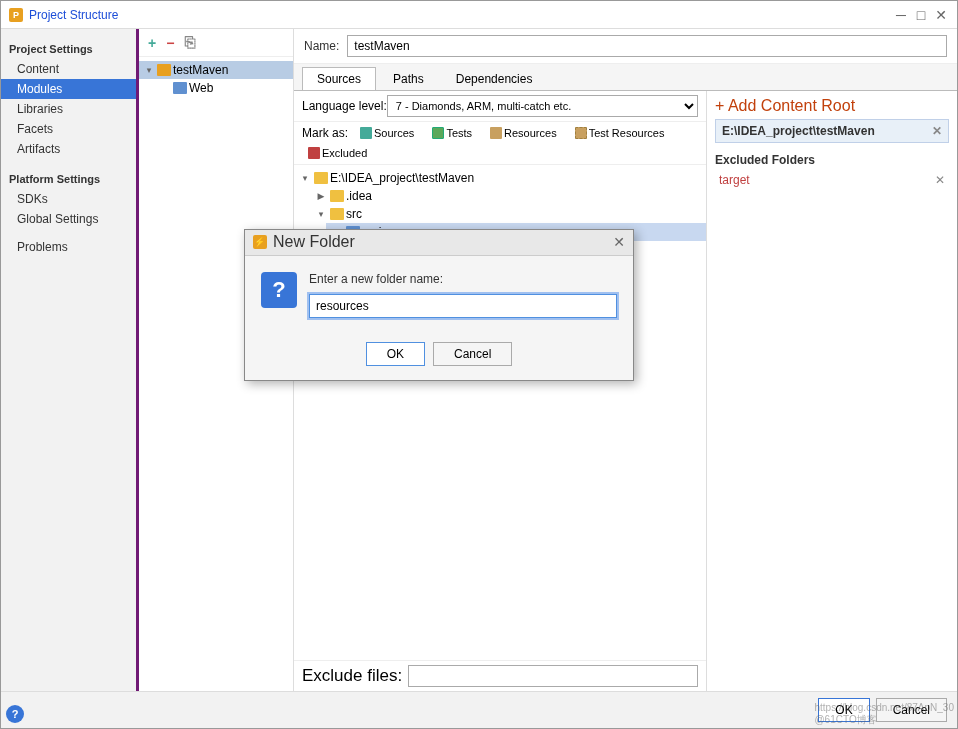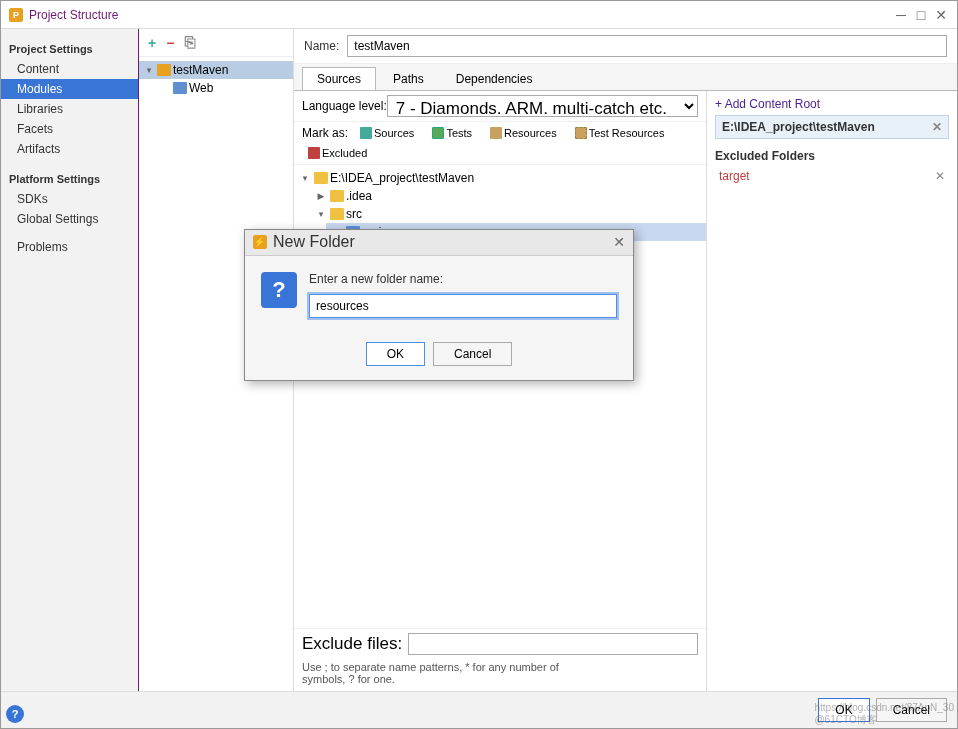--- a/index.html
+++ b/index.html
@@ -3,28 +3,28 @@
   <meta charset="utf-8">
   <style>
     * { box-sizing: border-box; margin: 0; padding: 0; }
     body { font-family: 'Segoe UI', Arial, sans-serif; font-size: 12px; background: #c0c0c0; width: 958px; height: 729px; overflow: hidden; }
 
     .window { width: 958px; height: 729px; background: #f2f2f2; display: flex; flex-direction: column; border: 1px solid #999; }
 
     .title-bar { background: #fff; display: flex; align-items: center; padding: 4px 8px; border-bottom: 1px solid #ddd; justify-content: space-between; height: 28px; }
     .title-bar-left { display: flex; align-items: center; gap: 6px; }
     .title-bar-icon { width: 14px; height: 14px; background: #e8a020; border-radius: 2px; display: flex; align-items: center; justify-content: center; color: white; font-size: 9px; font-weight: bold; }
-    .title-bar-text { font-size: 12px; color: #701a75; }
+    .title-bar-text { font-size: 12px; color: #1d4ed8; }
     .title-bar-controls { display: flex; gap: 4px; }
     .title-btn { width: 16px; height: 16px; border: none; background: transparent; cursor: pointer; font-size: 14px; color: #666; display: flex; align-items: center; justify-content: center; }
 
     .main-content { display: flex; flex: 1; overflow: hidden; }
 
     
-    .sidebar { width: 138px; background: #f2f2f2; border-right: 1px solid #701a75; display: flex; flex-direction: column; padding: 8px 0; }
+    .sidebar { width: 138px; background: #f2f2f2; border-right: 3px solid #701a75; display: flex; flex-direction: column; padding: 8px 0; }
     .sidebar-section-label { font-size: 11px; font-weight: bold; color: #333; padding: 6px 8px 4px 8px; }
     .sidebar-item { padding: 3px 8px 3px 16px; cursor: pointer; font-size: 12px; color: #333; }
     .sidebar-item.active { background: #3875d7; color: white; }
     .sidebar-spacer { height: 8px; }
 
     
     .tree-panel { width: 155px; background: #fff; border-right: 1px solid #ddd; display: flex; flex-direction: column; }
     .tree-toolbar { display: flex; align-items: center; padding: 4px 6px; border-bottom: 1px solid #eee; gap: 4px; }
     .tree-btn { border: none; background: transparent; cursor: pointer; font-size: 14px; font-weight: bold; padding: 1px 3px; }
     .tree-btn.add { color: #4a9; }
@@ -49,21 +49,21 @@
     .tab-bar { display: flex; border-bottom: 1px solid #bbb; padding: 0 8px; background: #f5f5f5; }
     .tab { padding: 4px 14px; font-size: 12px; cursor: pointer; border: 1px solid transparent; border-bottom: none; margin-right: 2px; margin-top: 3px; }
     .tab.active { background: #fff; border-color: #bbb; border-bottom-color: #fff; z-index: 1; }
 
     
     .sources-content { flex: 1; display: flex; overflow: hidden; }
     .sources-left { flex: 1; display: flex; flex-direction: column; border-right: 1px solid #ddd; }
 
     .lang-row { display: flex; align-items: center; padding: 4px 8px; border-bottom: 1px solid #eee; }
     .lang-label { font-size: 12px; }
-    .lang-select { border: 1px solid #aaa; padding: 2px 4px; font-size: 17px; height: 22px; flex: 1; cursor: pointer; background: white; }
+    .lang-select { border: 1px solid #aaa; padding: 2px 4px; font-size: 11px; height: 22px; flex: 1; cursor: pointer; background: white; }
 
     .mark-as-row { display: flex; align-items: center; padding: 4px 8px; gap: 6px; border-bottom: 1px solid #eee; flex-wrap: wrap; }
     .mark-label { font-size: 12px; }
     .mark-btn { display: flex; align-items: center; gap: 2px; padding: 1px 6px; font-size: 11px; cursor: pointer; border: none; background: transparent; }
     .mark-icon { width: 12px; height: 12px; border-radius: 1px; }
     .mark-icon.sources { background: #4a9; }
     .mark-icon.tests { background: #4a9; border: 1px solid #2a7; }
     .mark-icon.resources { background: #c8a060; }
     .mark-icon.test-resources { background: #c8a060; border: 1px dashed #a08040; }
     .mark-icon.excluded { background: #c04040; }
@@ -79,21 +79,21 @@
     .ftree-indent2 { margin-left: 32px; }
     .ftree-indent3 { margin-left: 48px; }
 
     .exclude-row { display: flex; align-items: center; padding: 4px 8px; gap: 6px; border-top: 1px solid #eee; }
     .exclude-label { font-size: 17px; white-space: nowrap; }
     .exclude-input { flex: 1; border: 1px solid #aaa; height: 22px; padding: 2px 4px; font-size: 12px; }
     .exclude-hint { font-size: 11px; color: #555; padding: 2px 8px 6px 8px; }
 
     
     .sources-right { width: 250px; display: flex; flex-direction: column; padding: 6px 8px; gap: 4px; }
-    .add-content-root { font-size: 12px; color: #4c1d95; cursor: pointer; display: flex; align-items: center; gap: 3px; }
+    .add-content-root { font-size: 16px; color: #c2410c; cursor: pointer; display: flex; align-items: center; gap: 3px; }
     .content-root-path { font-size: 12px; font-weight: bold; color: #333; padding: 4px 6px; background: #e8f0f8; border: 1px solid #c0d0e8; }
     .close-x { float: right; color: #888; cursor: pointer; font-size: 12px; }
     .excluded-label { font-size: 12px; font-weight: bold; color: #333; margin-top: 6px; }
     .excluded-item { font-size: 12px; color: #c04040; display: flex; justify-content: space-between; align-items: center; padding: 2px 4px; }
 
     
     .bottom-bar { display: flex; justify-content: flex-end; align-items: center; padding: 6px 10px; border-top: 1px solid #ddd; gap: 6px; background: #f2f2f2; }
     .btn { padding: 4px 16px; font-size: 12px; cursor: pointer; border: 1px solid #aaa; background: #f5f5f5; }
     .btn.primary { background: #fff; border-color: #3875d7; }
 
@@ -245,21 +245,20 @@
               <div class="ftree-folder"></div>
               <span class="ftree-label">webapp</span>
             </div>
           </div>
 
           <div>
             <div class="exclude-row">
               <span class="exclude-label">Exclude files:</span>
               <input class="exclude-input" type="text" style="">
             </div>
-            <div class="exclude-hint">Use ; to separate name patterns, * for any number of<br>symbols, ? for one.</div>
           </div>
         </div>
 
         <div class="sources-right">
           <div class="add-content-root">+ Add Content Root</div>
           <div class="content-root-path">
             <span>E:\IDEA_project\testMaven</span>
             <span class="close-x">✕</span>
           </div>
           <div class="excluded-label">Excluded Folders</div>

